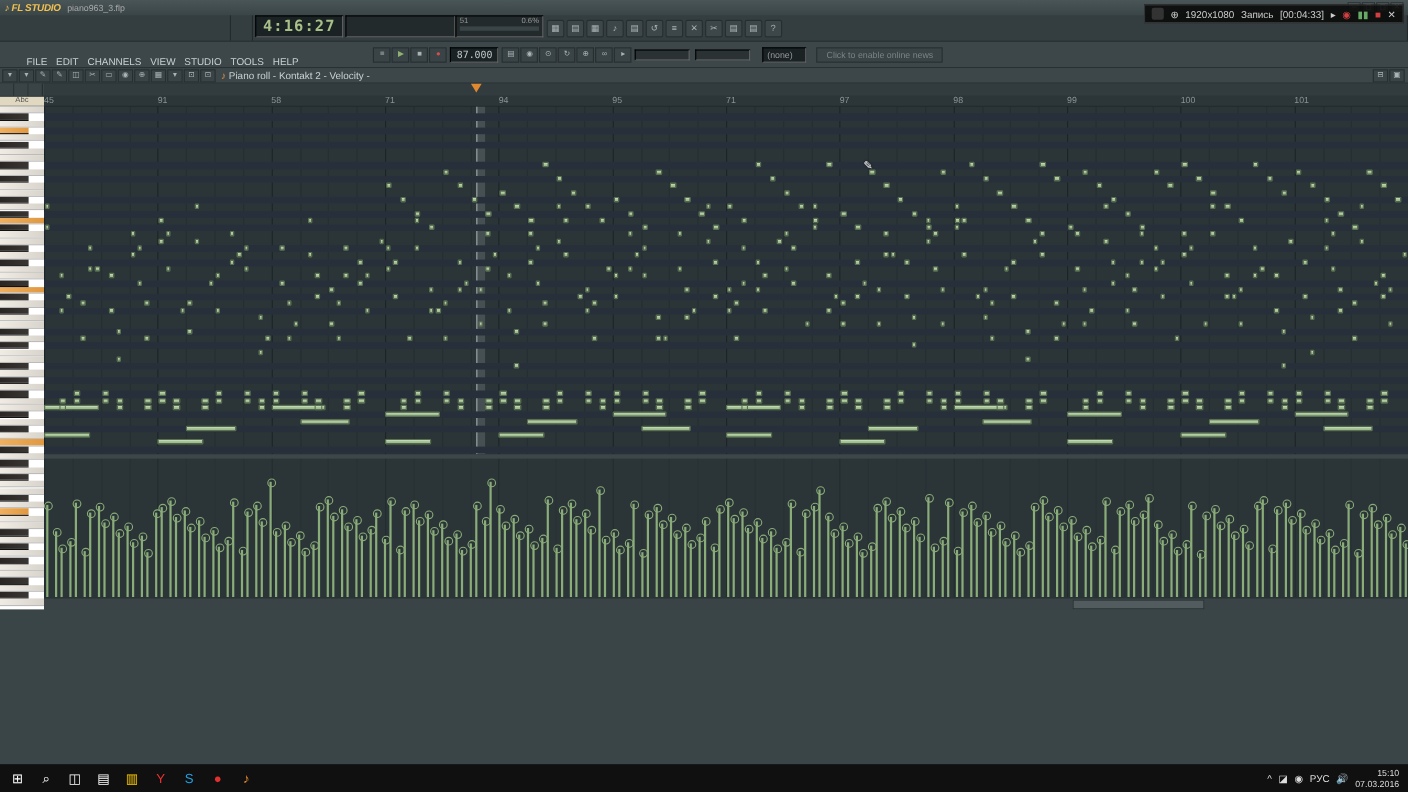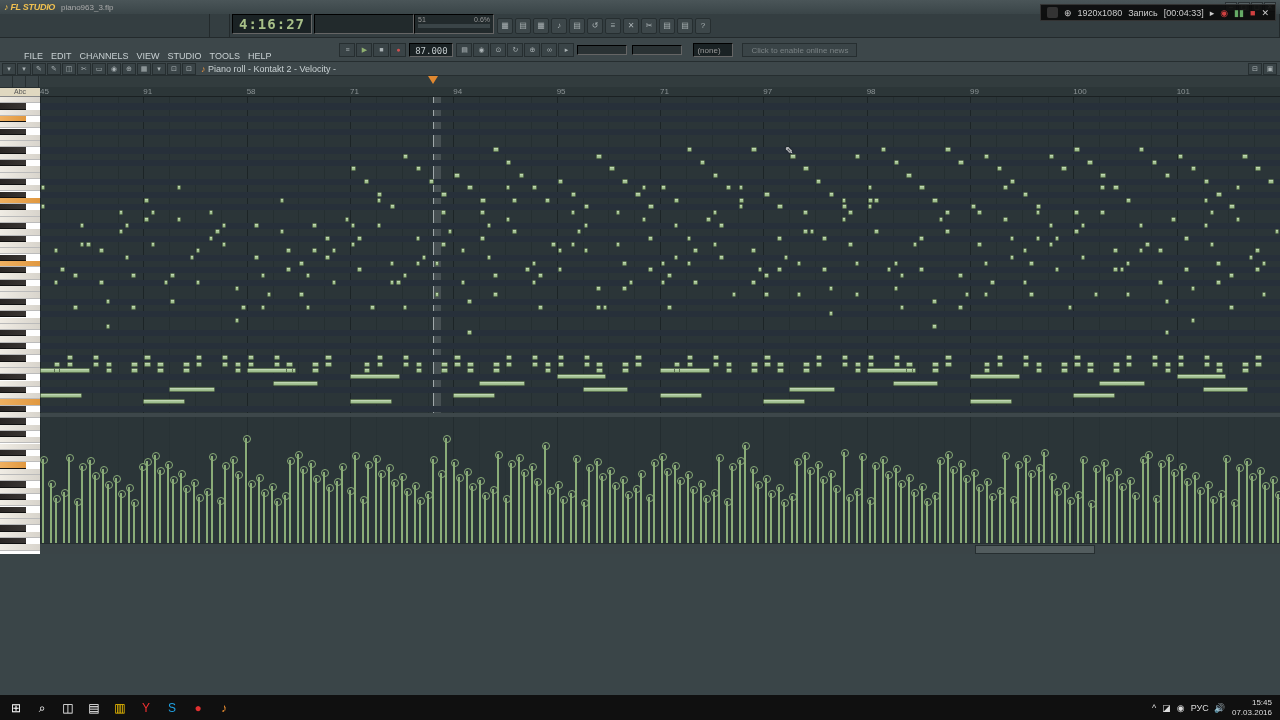--- a/index.html
+++ b/index.html
@@ -1158,19 +1158,19 @@
     </div>
   <div class="tray">
     <div id="tray-items" style="display:flex;gap:6px">
         <span>^</span>
         <span>◪</span>
         <span>◉</span>
         <span>РУС</span>
         <span>🔊</span>
       </div>
     <div class="clock">
-      <div>15:45</div>
+      <div>15:10</div>
       <div>07.03.2016</div>
     </div>
   </div>
 </div>
 
 <div class="cursor" id="cursor" style="left: 785px; top: 145px;">✎</div>
 
 </body></html>

